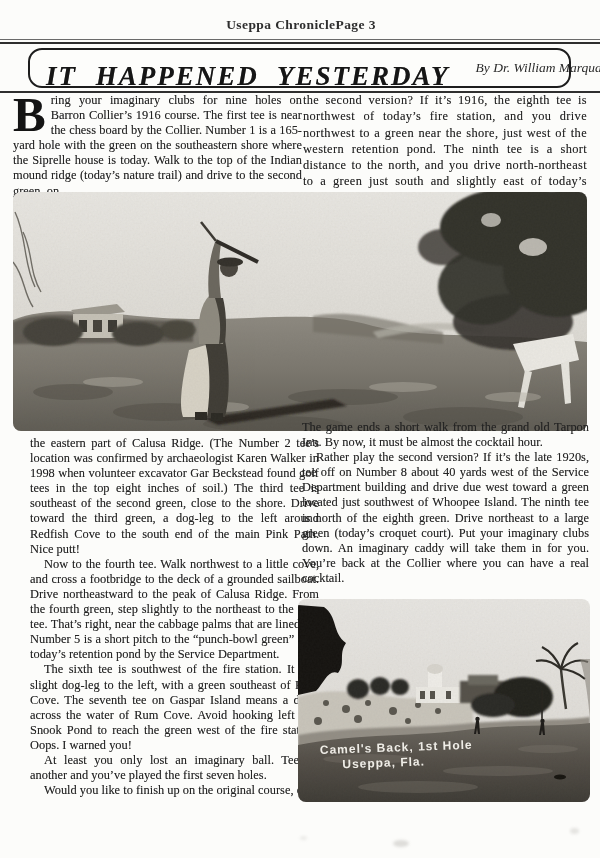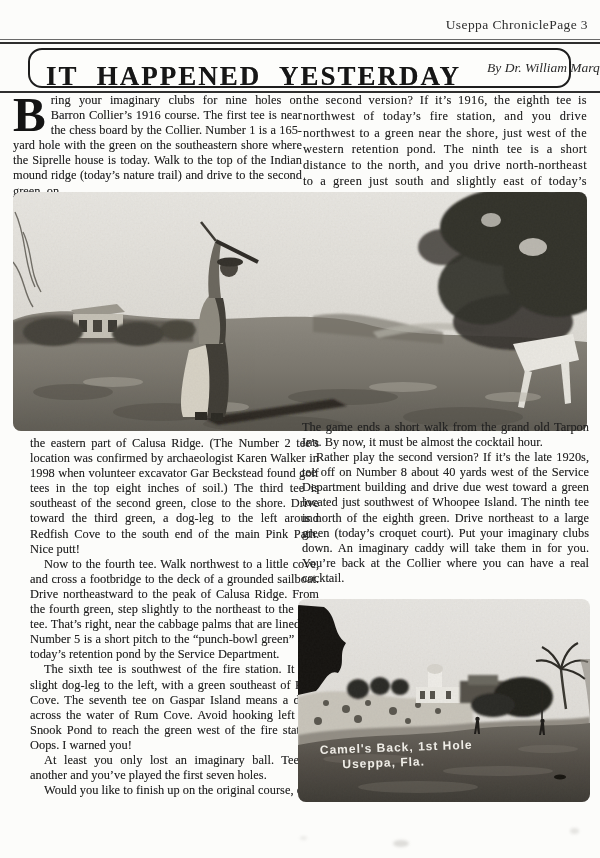--- a/index.html
+++ b/index.html
@@ -1,30 +1,30 @@
 <!DOCTYPE html>
 <html><head>
 <meta charset="utf-8">
 <style>
   html,body{margin:0;padding:0;}
   body{width:600px;height:858px;background:#e9e7e3;font-family:"Liberation Serif","DejaVu Serif",serif;}
   .page{position:relative;width:600px;height:858px;background:#fcfcfa;overflow:hidden;color:#222;}
 
   
-  .hdr{position:absolute;top:17px;left:14px;right:12px;display:flex;justify-content:flex-end;
-       font-size:13.5px;letter-spacing:.4px;color:#2e2e2e;}
+  .hdr{position:absolute;top:17px;left:14px;right:12px;display:flex;justify-content:center;
+       font-size:13.5px;letter-spacing:.4px;color:#2e2e2e;font-weight:bold;}
   .rule-a{position:absolute;top:39px;left:0;width:600px;height:5px;
           border-top:1px solid #6a6a6a;border-bottom:2px solid #2e2e2e;box-sizing:border-box;}
   .rule-b{position:absolute;top:91px;left:0;width:600px;height:2px;background:#2f2f2f;}
 
   
   .mast{position:absolute;left:28px;top:48px;width:543px;height:40px;border:2px solid #1d1d1d;
         border-radius:14px;box-sizing:border-box;display:flex;align-items:center;background:#fdfdfb;}
   .mast h1{margin:17px 0 0 16px;font-size:27px;font-weight:700;letter-spacing:2px;word-spacing:10px;
-        color:#161616;white-space:nowrap;text-shadow:0 0 .5px rgba(0,0,0,.5);}
+        color:#161616;white-space:nowrap;text-shadow:0 0 .5px rgba(0,0,0,.5);font-style:italic;}
   .byline{margin-left:26px;font-style:italic;font-size:13.5px;color:#2a2a2a;white-space:nowrap;}
 
   
   .txt{position:absolute;font-size:12.4px;line-height:15.1px;text-align:justify;color:#232323;
        text-shadow:0 0 .35px rgba(20,20,20,.35);}
   .txt p{margin:0;}
   .txt p.ind{text-indent:14px;}
   .c1t{left:13px;top:93px;width:289px;}
   .c2t{left:303px;top:92px;width:284px;letter-spacing:.35px;line-height:16.3px;}
   .c1b{left:30px;top:436px;width:289px;}

